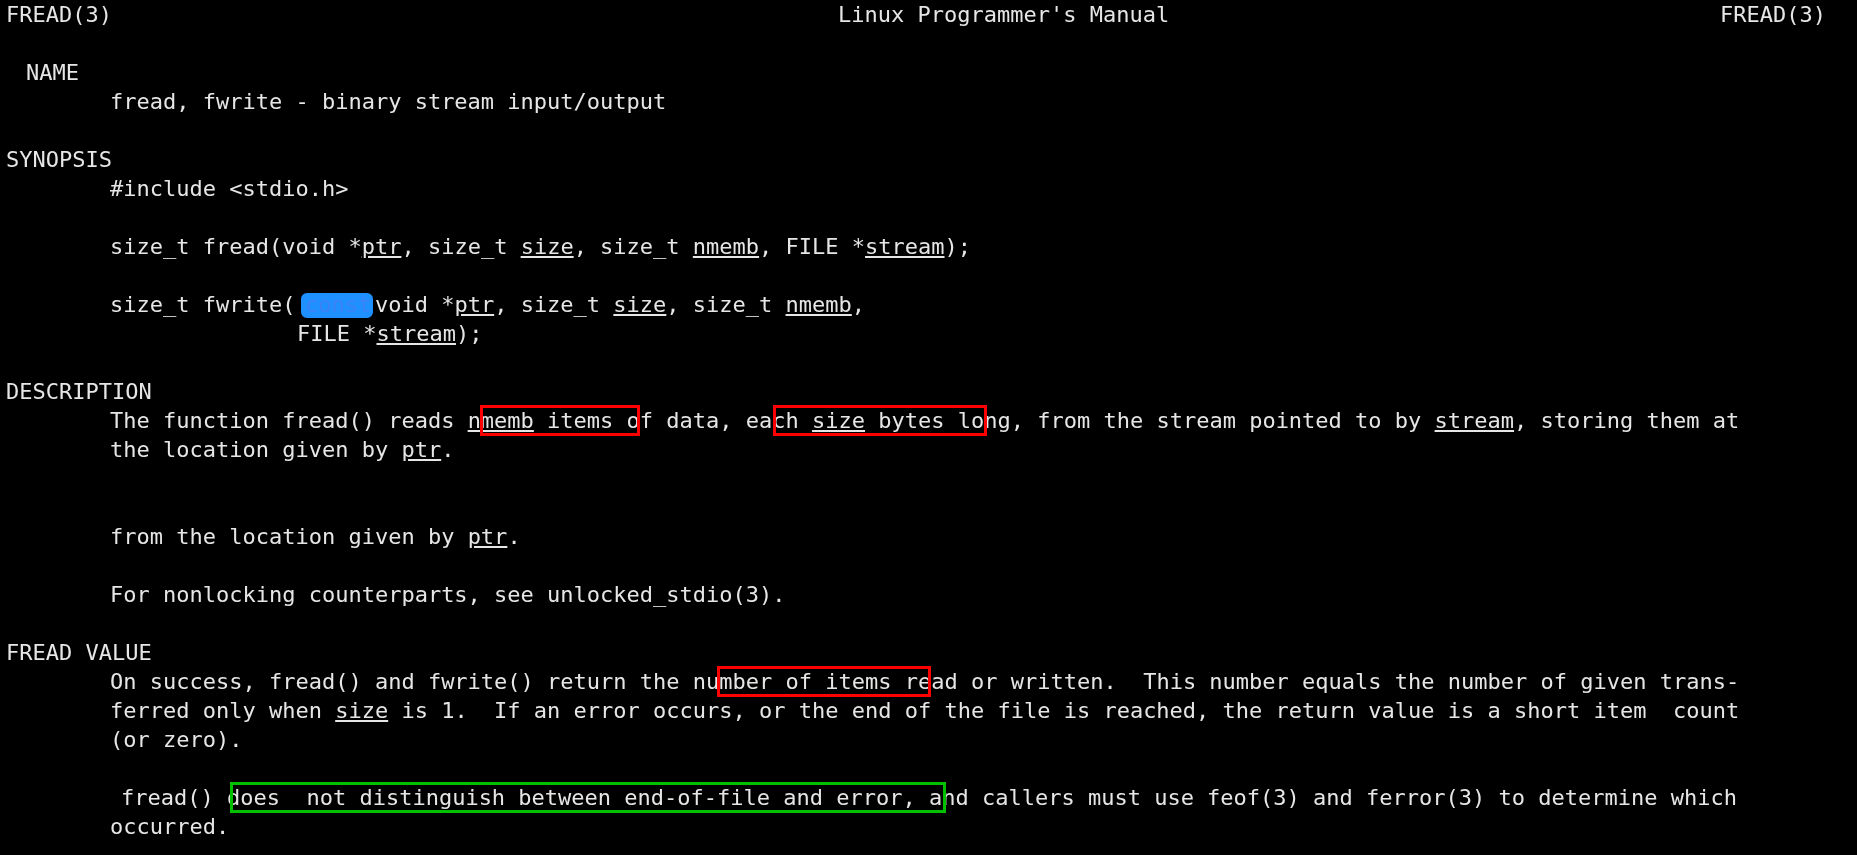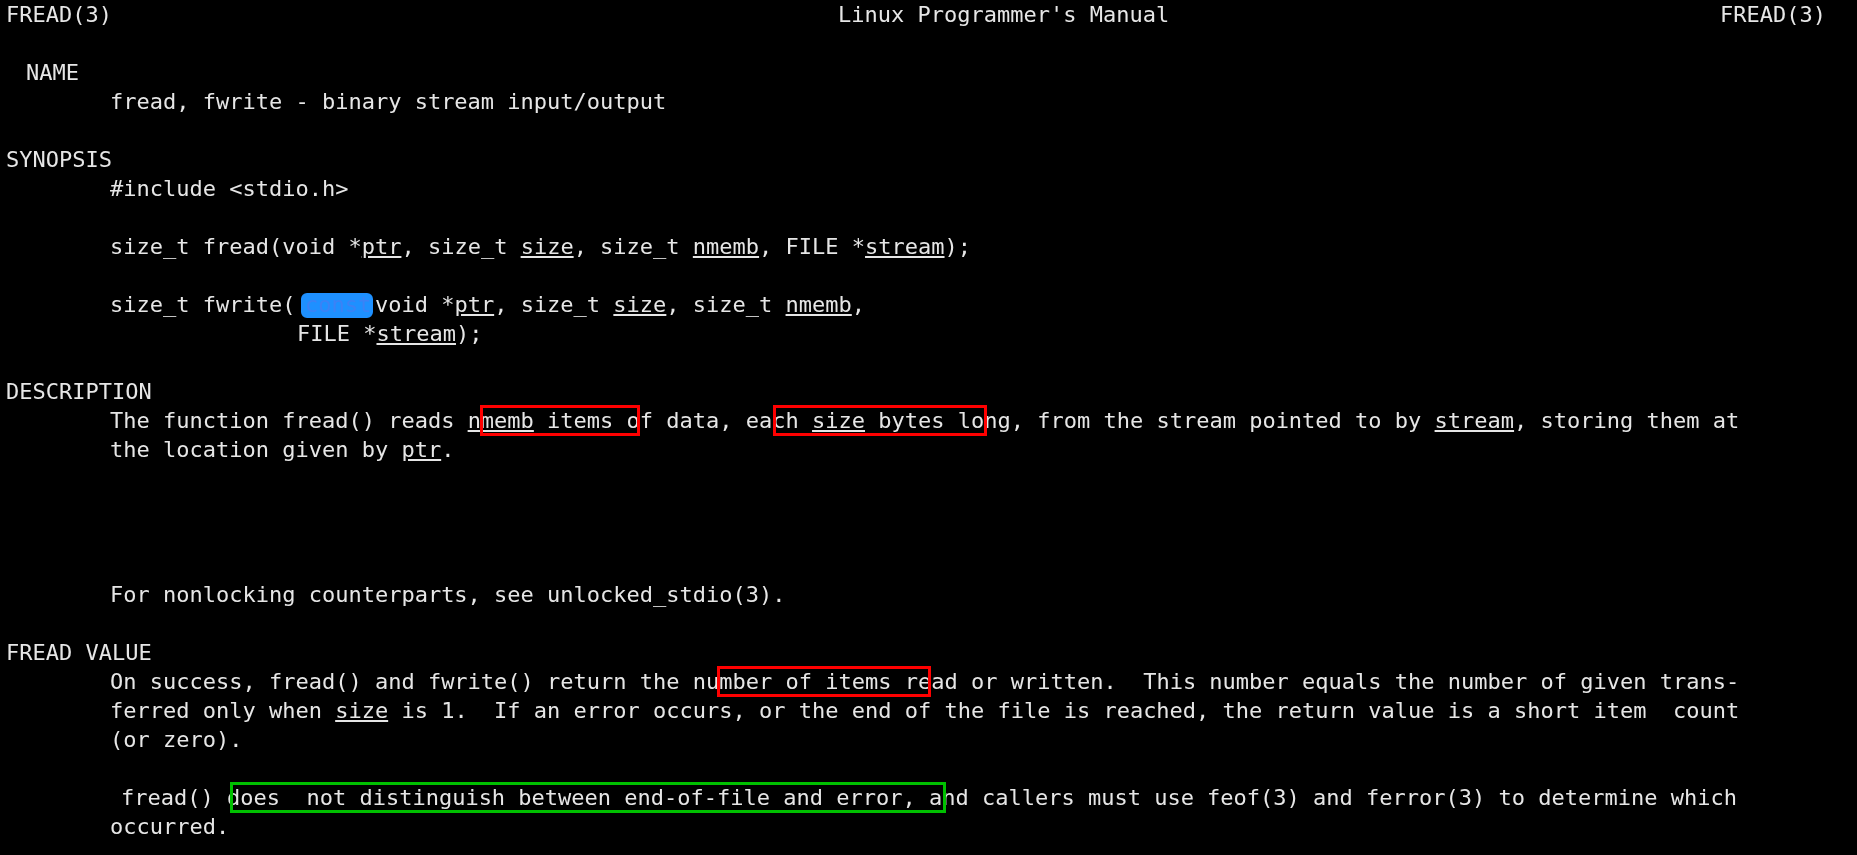--- a/index.html
+++ b/index.html
@@ -87,20 +87,21 @@
   <div class="line sect" style="top:377px;"><span>DESCRIPTION</span></div>
 
   <div class="line" style="top:406px; left:110px;"><span>The function fread() reads </span><span class="u">nmemb</span><span> items</span><span> of data, </span><span>each </span><span class="u">size</span><span> bytes</span><span> long, from the stream pointed to by </span><span class="u">stream</span><span>, storing them at</span></div>
 
   <div class="line" style="top:435px; left:110px;"><span>the location given by </span><span class="u">ptr</span><span>.</span></div>
 
   <div class="box box-red" style="left:480px; top:405px; width:160px; height:31px;"></div>
   <div class="box box-red" style="left:773px; top:405px; width:214px; height:31px;"></div>
 
 
+  <div class="line" style="top:522px; left:110px;"><span>from the location given by </span><span class="u">ptr</span><span>.</span></div>
 
   <div class="line" style="top:580px; left:110px;"><span>For nonlocking counterparts, see unlocked_stdio(3).</span></div>
 
   <div class="line sect" style="top:638px;"><span>FREAD VALUE</span></div>
 
   <div class="line" style="top:667px; left:110px;"><span>On success, fread() and fwrite() return the </span><span>number of items</span><span> read or written.  This number equals the number of given trans-</span></div>
 
   <div class="line" style="top:696px; left:110px;"><span>ferred only when </span><span class="u">size</span><span> is 1.  If an error occurs, or the end of the file is reached, the return value is a short item  count</span></div>
 
   <div class="line" style="top:725px; left:110px;"><span>(or zero).</span></div>

